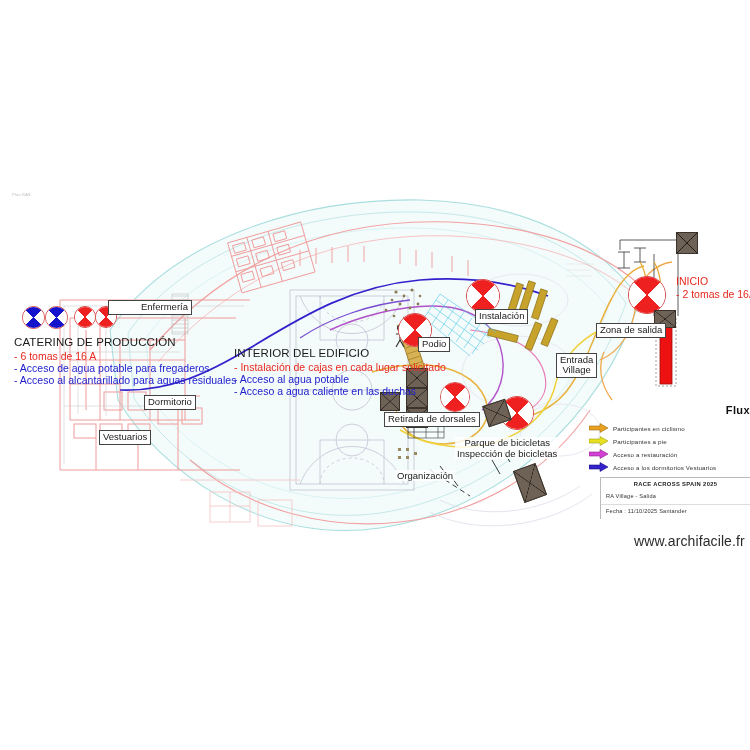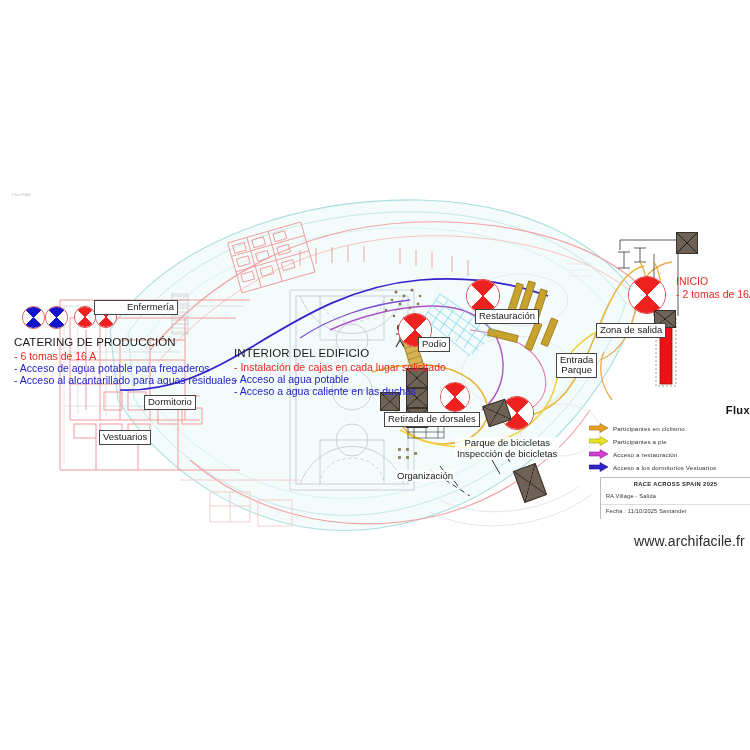--- a/index.html
+++ b/index.html
@@ -448,29 +448,29 @@
     <div class="red">- Instalación de cajas en cada lugar solicitado</div>
     <div class="blue">- Acceso al agua potable</div>
     <div class="blue">- Acceso a agua caliente en las duchas</div>
   </div>
 
   <div class="inicio" style="left:676px; top:275px;">
     <div>INICIO</div>
     <div>- 2 tomas de 16A</div>
   </div>
 
-  <div class="roomlbl" style="left:94px; top:300px;padding-left:32px;">Enfermería</div>
+  <div class="roomlbl" style="left:108px; top:300px;padding-left:32px;">Enfermería</div>
   <div class="roomlbl" style="left:144px; top:395px;">Dormitorio</div>
   <div class="roomlbl" style="left:99px; top:430px;">Vestuarios</div>
   <div class="roomlbl" style="left:418px; top:337px;">Podio</div>
-  <div class="roomlbl" style="left:475px; top:309px;">Restauración</div>
+  <div class="roomlbl" style="left:475px; top:309px;">Instalación</div>
 
   <div class="roomlbl two" style="left:556px; top:353px;">
     <div>Entrada</div>
-    <div>Parque</div>
+    <div>Village</div>
   </div>
 
   <div class="roomlbl" style="left:596px; top:323px;">Zona de salida</div>
   <div class="roomlbl" style="left:384px; top:412px;">Retirada de dorsales</div>
 
   <div class="plainlbl" style="left:455px; top:437px; text-align:center;">
     <div>Parque de bicicletas</div>
     <div>Inspección de bicicletas</div>
   </div>
 

